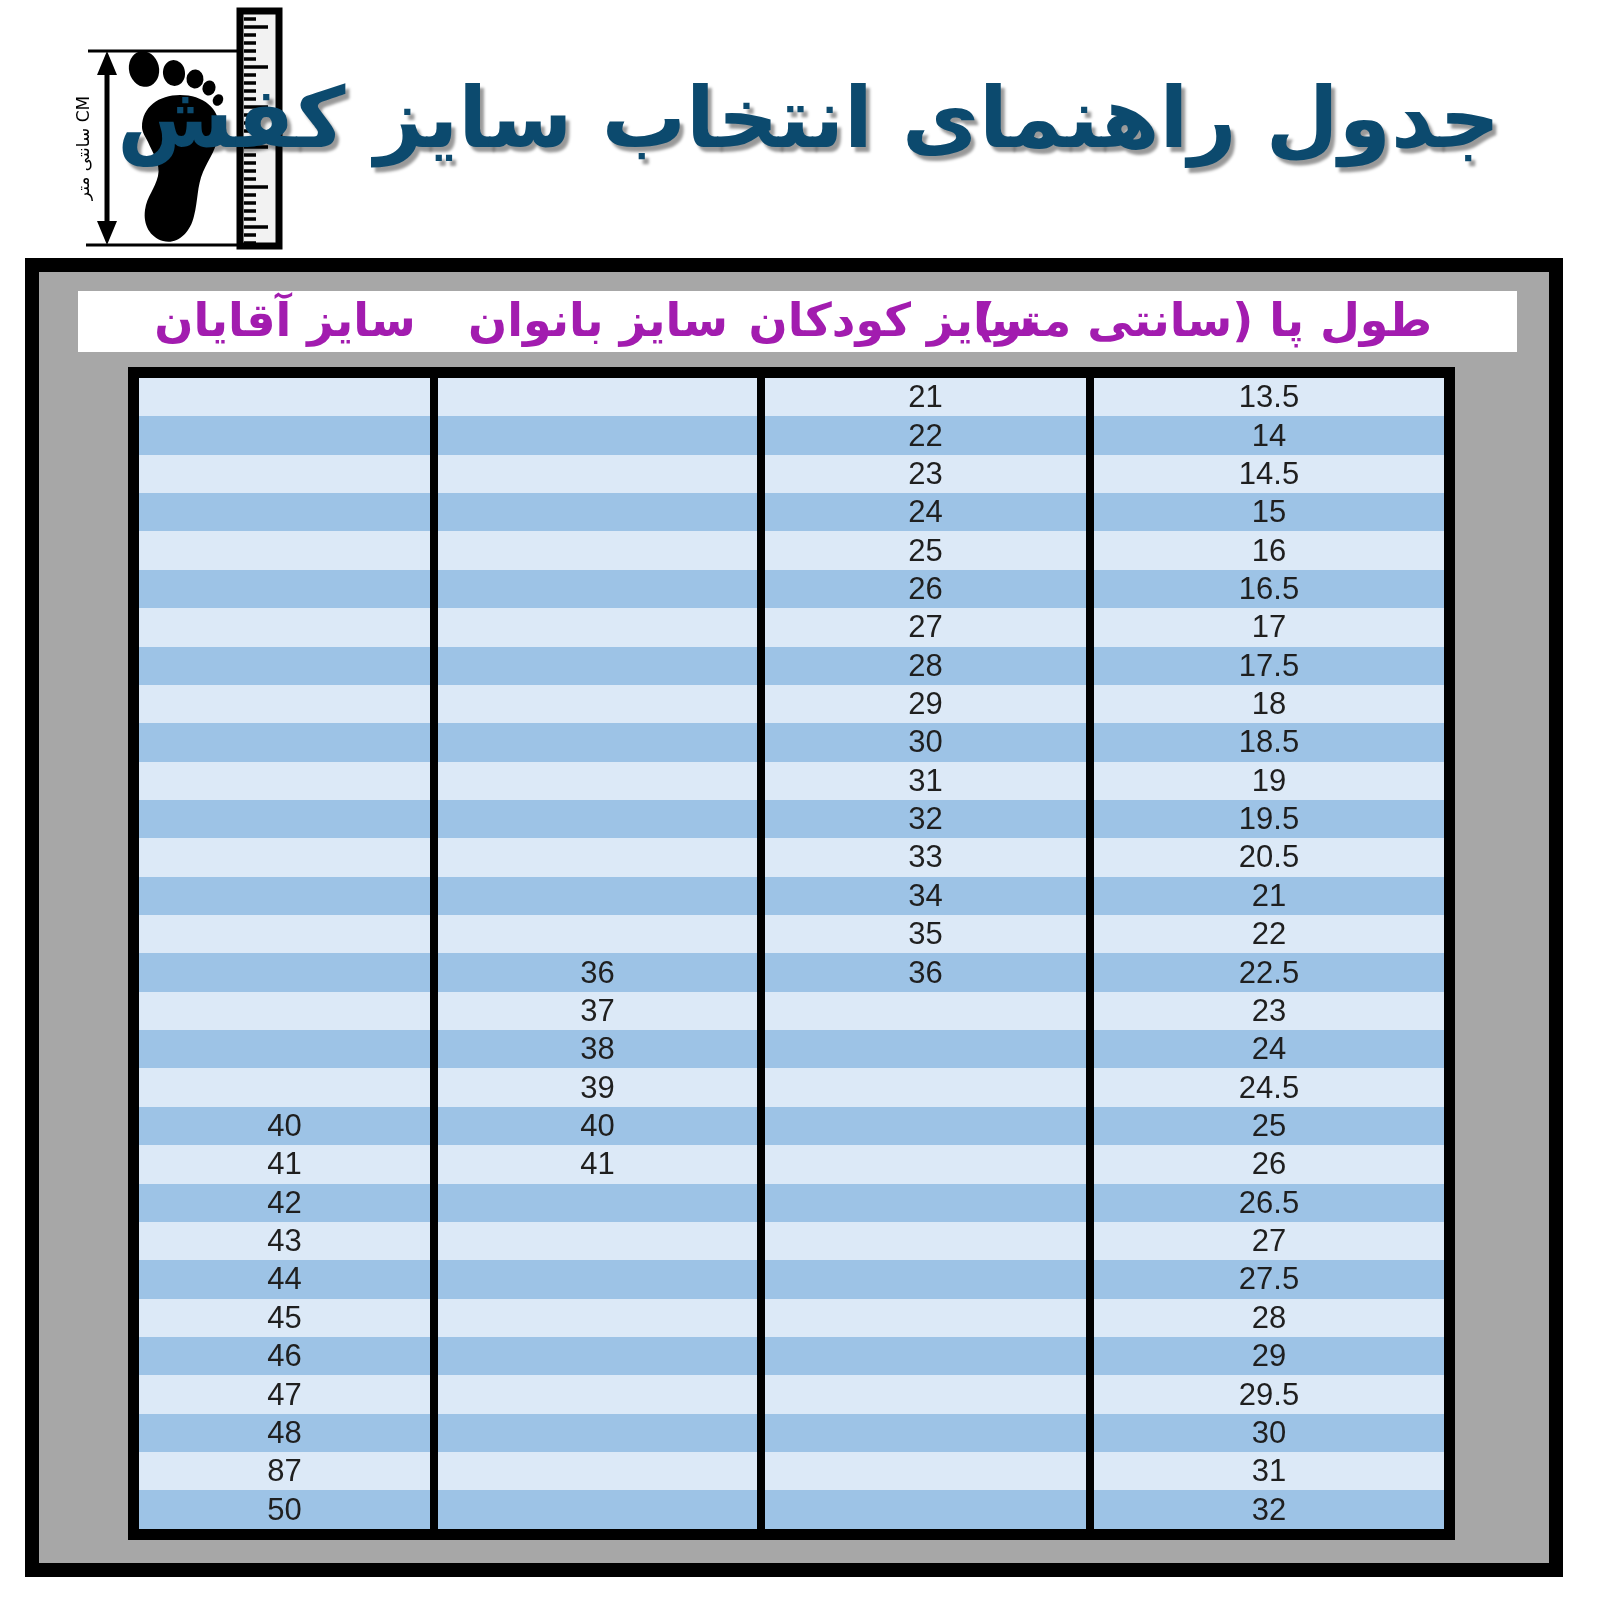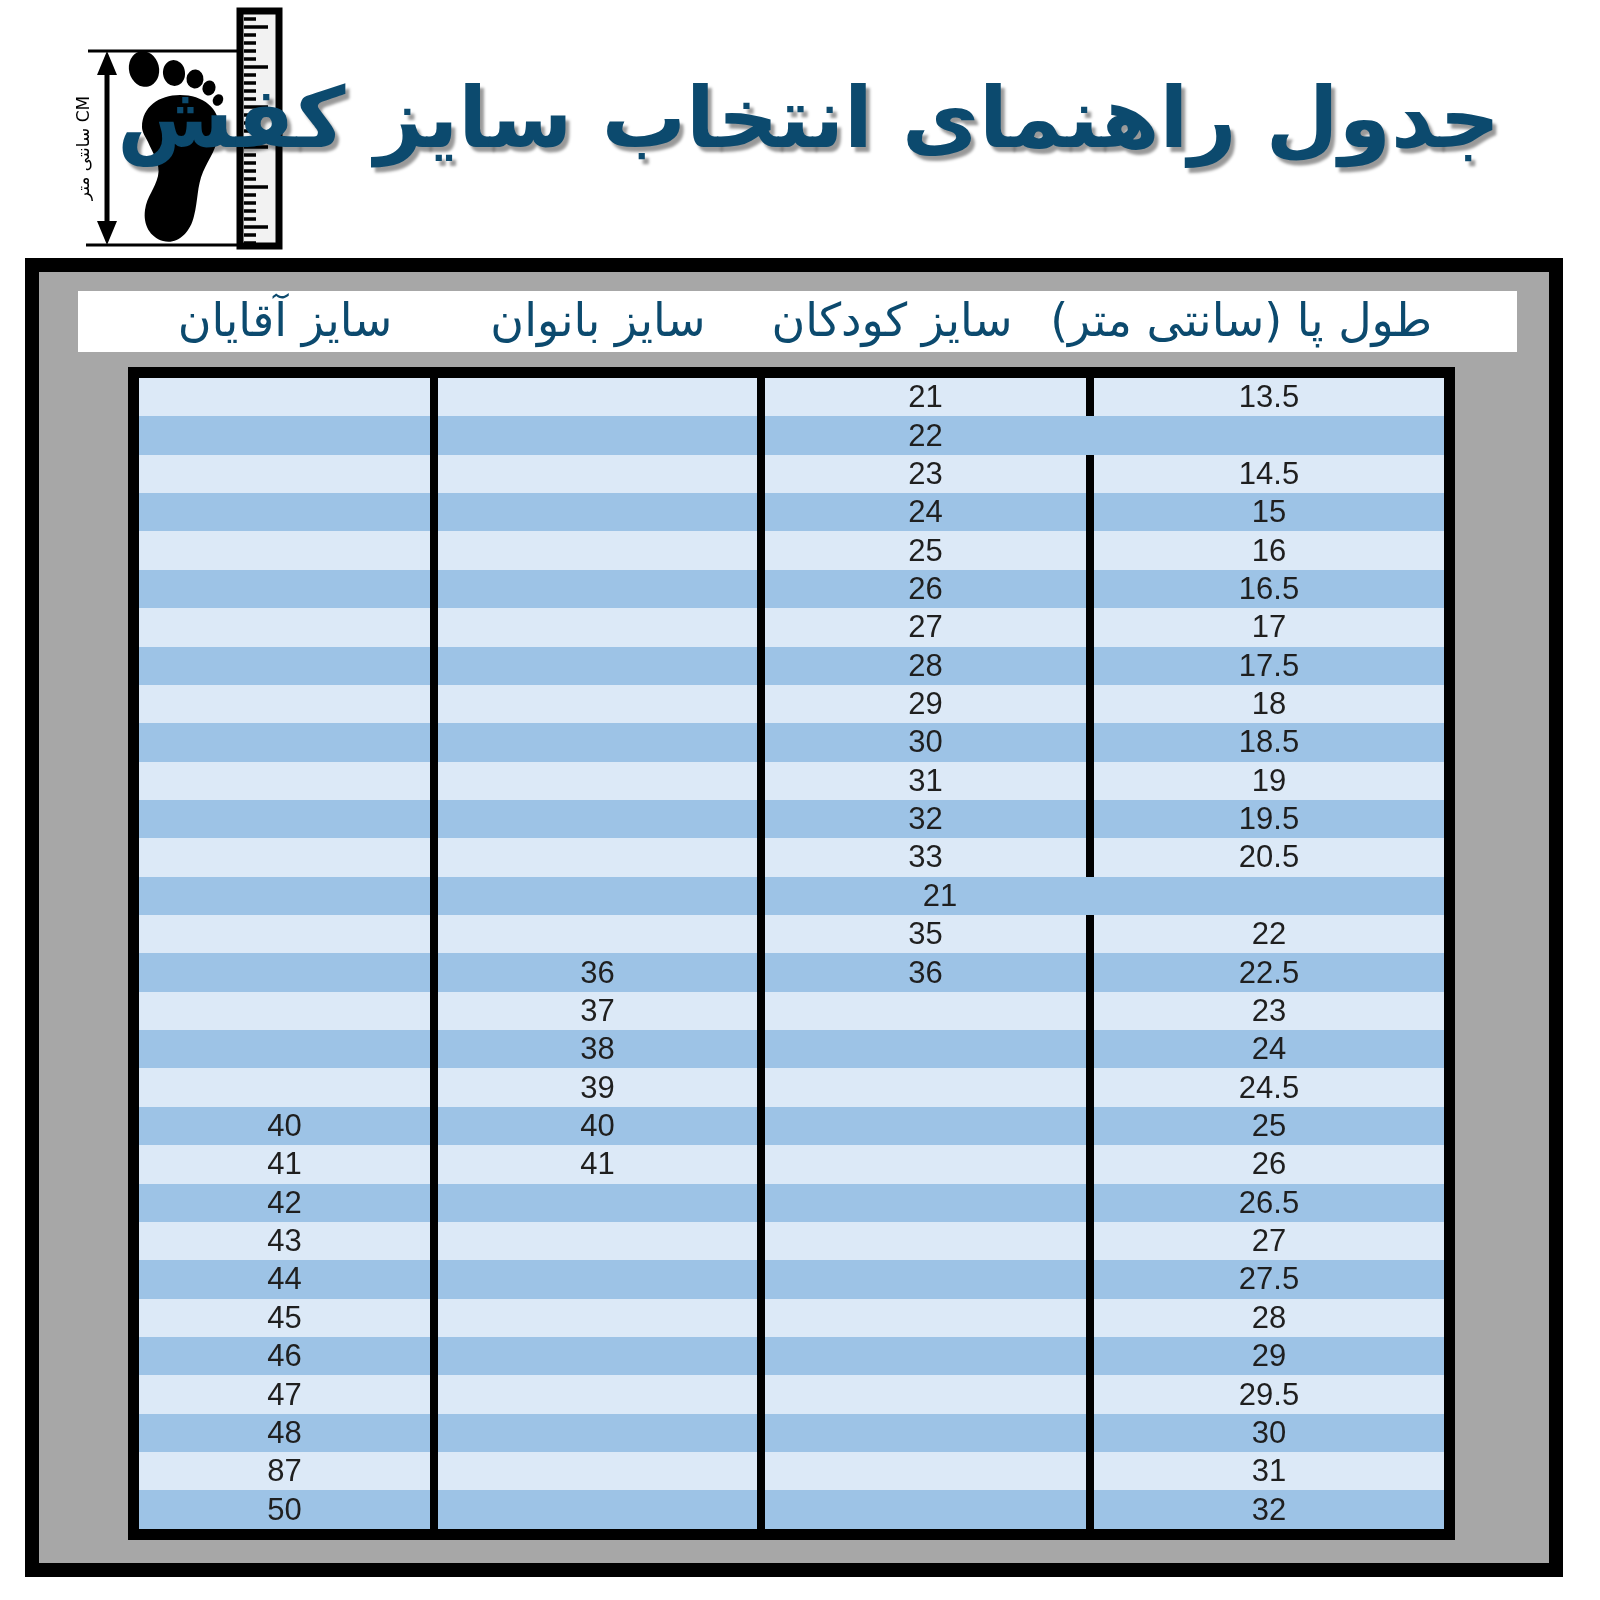--- a/index.html
+++ b/index.html
@@ -36,21 +36,21 @@
   }
 
   
   .header-strip {
     position: absolute; left: 39px; top: 19px;
     width: 1439px; height: 61px; background: #ffffff;
   }
   .col-h {
     position: absolute; top: 0; width: 380px; height: 61px;
     line-height: 58px; text-align: center; direction: rtl; white-space: nowrap;
-    font-size: 46px; font-weight: normal; color: #0c4a6e;
+    font-size: 46px; font-weight: bold; color: #a21caf;
     font-family: "DejaVu Sans", sans-serif;
   }
   .col-h.men    { left: 17px; }
   .col-h.women  { left: 330px; }
   .col-h.kids   { left: 624px; }
   .col-h.length { left: 974px; }
 
   
   .size-table {
     position: absolute; left: 89px; top: 95px;
@@ -130,20 +130,21 @@
         <div class="row light">
           <div class="cell men"></div>
           <div class="cell women"></div>
           <div class="cell kids">21</div>
           <div class="cell length">13.5</div>
         </div>
         <div class="row dark">
           <div class="cell men"></div>
           <div class="cell women"></div>
           <div class="cell kids">22</div>
+          <div class="cell length">14</div>
         </div>
         <div class="row light">
           <div class="cell men"></div>
           <div class="cell women"></div>
           <div class="cell kids">23</div>
           <div class="cell length">14.5</div>
         </div>
         <div class="row dark">
           <div class="cell men"></div>
           <div class="cell women"></div>
@@ -200,20 +201,21 @@
         </div>
         <div class="row light">
           <div class="cell men"></div>
           <div class="cell women"></div>
           <div class="cell kids">33</div>
           <div class="cell length">20.5</div>
         </div>
         <div class="row dark">
           <div class="cell men"></div>
           <div class="cell women"></div>
+          <div class="cell kids">34</div>
           <div class="cell length">21</div>
         </div>
         <div class="row light">
           <div class="cell men"></div>
           <div class="cell women"></div>
           <div class="cell kids">35</div>
           <div class="cell length">22</div>
         </div>
         <div class="row dark">
           <div class="cell men"></div>

